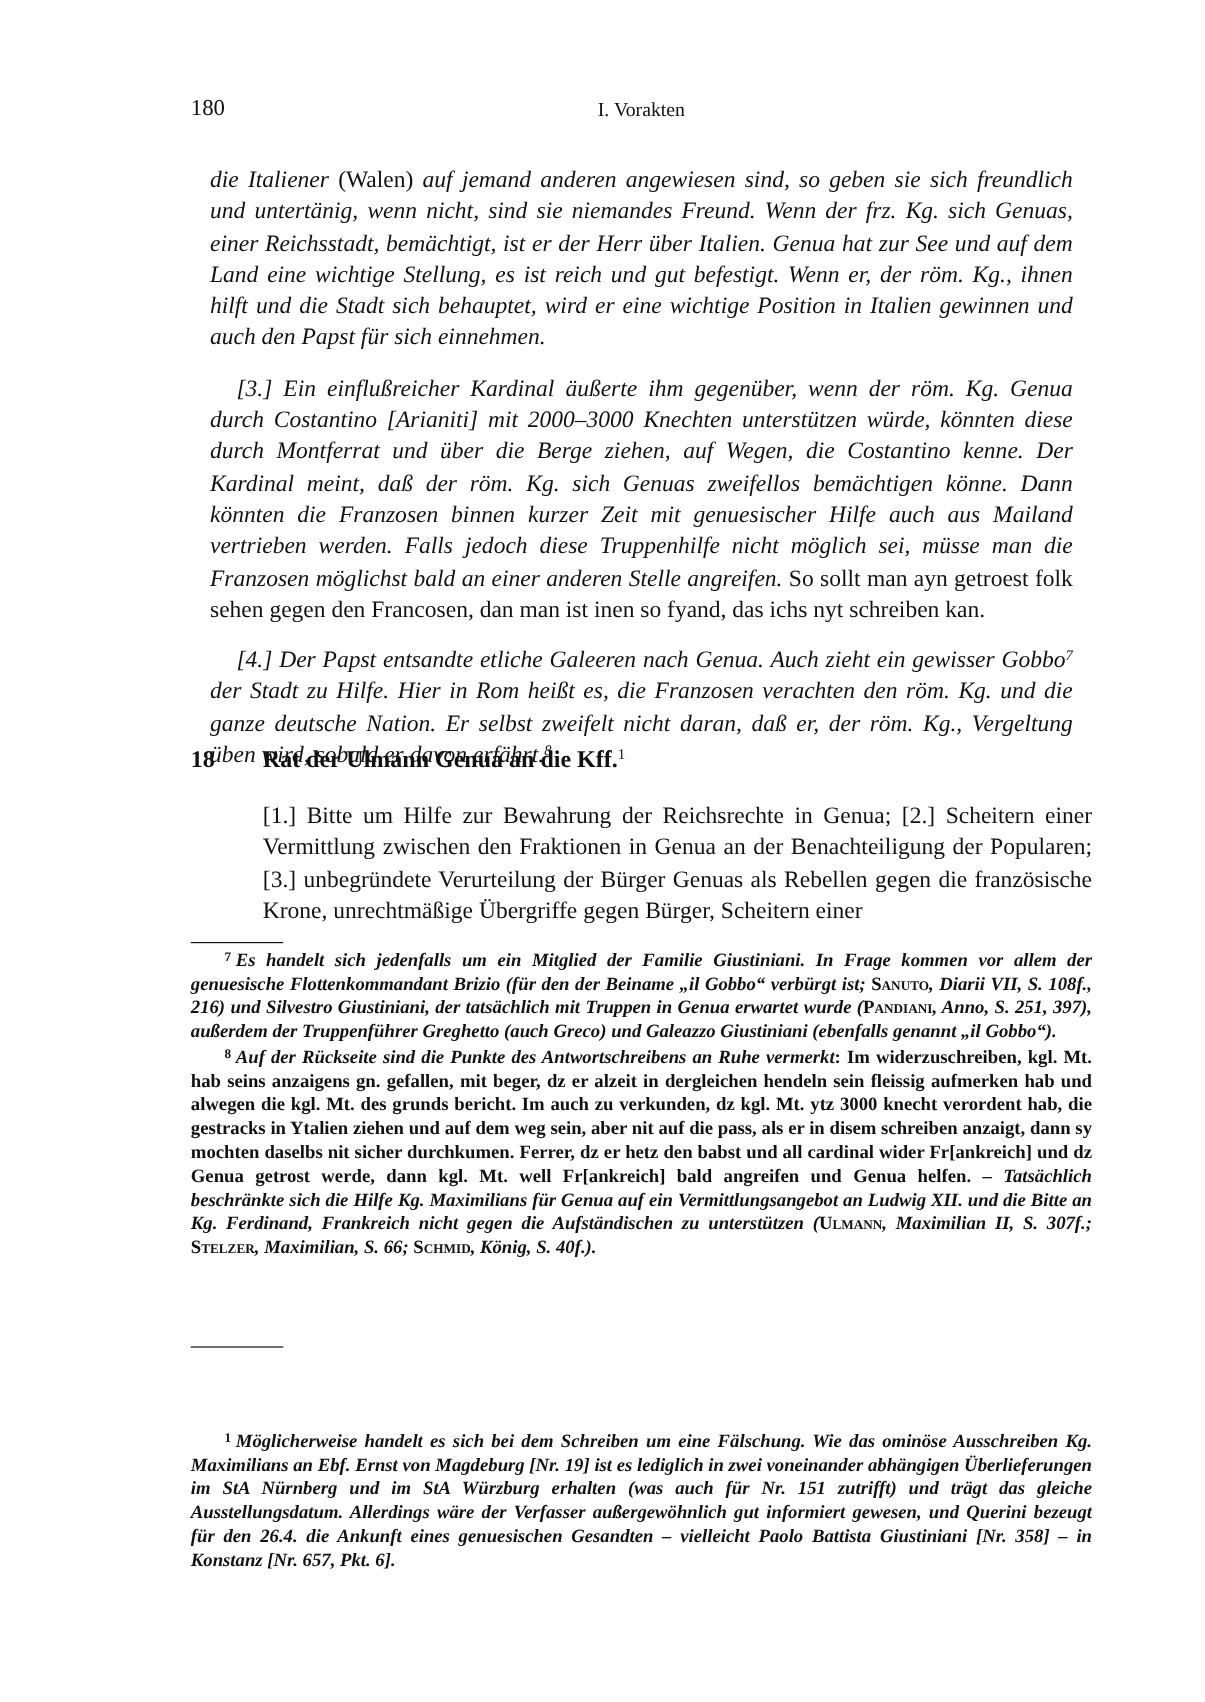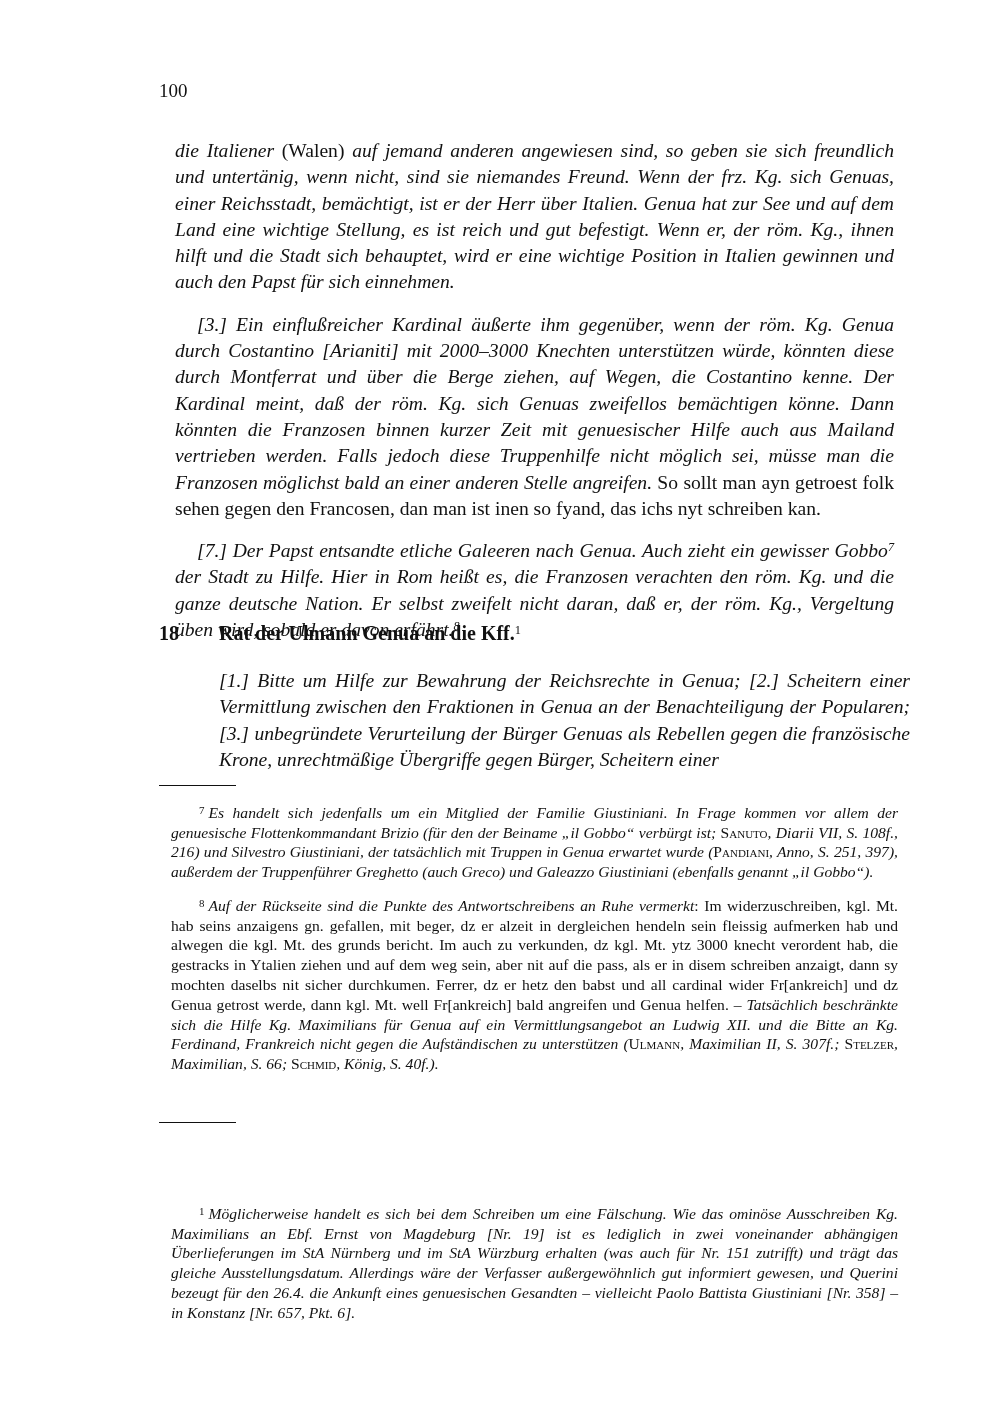--- a/index.html
+++ b/index.html
@@ -12,40 +12,41 @@
   .runhead .pno { position: absolute; left: 0; top: 0; }
   .runhead .rtitle { position: absolute; left: 0; width: 751px; text-align: center; top: 2px; font-size: 16.5px; }
   .main { position: absolute; top: 122px; left: 0; width: 751px; font-size: 19.6px; line-height: 26.3px; text-align: justify; }
   .main p { margin: 16px; }
   .main p.ind { text-indent: 22px; }
   .it { font-style: italic; }
   sup { font-size: 0.62em; line-height: 0; vertical-align: 0.5em; }
   .head38 { position: absolute; top: 622px; left: 0; width: 751px; font-size: 20px; font-weight: bold; }
   .head38 .num { position: absolute; left: 0; }
   .head38 .ttl { position: absolute; left: 60px; }
-  .regest { position: absolute; top: 668px; left: 60px; width: 691px; font-size: 19.6px; line-height: 26.3px; text-align: justify; font-style: italic; }
+  .regest { position: absolute; top: 668px; left: 60px; width: 691px; font-size: 19.6px; line-height: 26.3px; text-align: justify; }
   .rule { position: absolute; left: 0; width: 77px; height: 0; border-top: 1px solid #111; }
   .fn { position: absolute; left: 0; width: 751px; font-size: 15.6px; line-height: 19.8px; text-align: justify; }
-  .fn p { margin: 12px; text-indent: 28px; }
+  .fn p { margin: 0; text-indent: 28px; font-weight: bold; }
   .fn .fnum { font-size: 0.7em; vertical-align: 0.35em; margin-right: 4px; font-style: normal; }
   .sc { font-variant: small-caps; font-style: normal; }
 </style>
 </head>
 <body>
 
 <div class="page">
 
   <div class="runhead">
-    <span class="pno">100</span>
+    <span class="pno">180</span>
+    <span class="rtitle">I. Vorakten</span>
   </div>
 
   <div class="main">
     <p><span class="it">die Italiener</span><span> (Walen) </span><span class="it">auf jemand anderen angewiesen sind, so geben sie sich freundlich und untertänig, wenn nicht, sind sie niemandes Freund. Wenn der frz. Kg. sich Genuas, einer Reichsstadt, bemächtigt, ist er der Herr über Italien. Genua hat zur See und auf dem Land eine wichtige Stellung, es ist reich und gut befestigt. Wenn er, der röm. Kg., ihnen hilft und die Stadt sich behauptet, wird er eine wichtige Position in Italien gewinnen und auch den Papst für sich einnehmen.</span></p>
     <p class="ind"><span class="it">[3.] Ein einflußreicher Kardinal äußerte ihm gegenüber, wenn der röm. Kg. Genua durch Costantino [Arianiti] mit 2000–3000 Knechten unterstützen würde, könnten diese durch Montferrat und über die Berge ziehen, auf Wegen, die Costantino kenne. Der Kardinal meint, daß der röm. Kg. sich Genuas zweifellos bemächtigen könne. Dann könnten die Franzosen binnen kurzer Zeit mit genuesischer Hilfe auch aus Mailand vertrieben werden. Falls jedoch diese Truppenhilfe nicht möglich sei, müsse man die Franzosen möglichst bald an einer anderen Stelle angreifen.</span><span> So sollt man ayn getroest folk sehen gegen den Francosen, dan man ist inen so fyand, das ichs nyt schreiben kan.</span></p>
-    <p class="ind it"><span>[7.] Der Papst entsandte etliche Galeeren nach Genua. Auch zieht ein gewisser Gobbo</span><sup>7</sup><span> der Stadt zu Hilfe. Hier in Rom heißt es, die Franzosen verachten den röm. Kg. und die ganze deutsche Nation. Er selbst zweifelt nicht daran, daß er, der röm. Kg., Vergeltung üben wird, sobald er davon erfährt.</span><sup>8</sup></p>
+    <p class="ind it"><span>[4.] Der Papst entsandte etliche Galeeren nach Genua. Auch zieht ein gewisser Gobbo</span><sup>7</sup><span> der Stadt zu Hilfe. Hier in Rom heißt es, die Franzosen verachten den röm. Kg. und die ganze deutsche Nation. Er selbst zweifelt nicht daran, daß er, der röm. Kg., Vergeltung üben wird, sobald er davon erfährt.</span><sup>8</sup></p>
   </div>
 
   <div class="head38">
     <span class="num">18</span>
     <span class="ttl"><span>Rat der Ulmann Genua an die Kff.</span><sup style="font-weight:normal">1</sup></span>
   </div>
 
   <div class="regest">[1.] Bitte um Hilfe zur Bewahrung der Reichsrechte in Genua; [2.] Scheitern einer Vermittlung zwischen den Fraktionen in Genua an der Benachteiligung der Popularen; [3.] unbegründete Verurteilung der Bürger Genuas als Rebellen gegen die französische Krone, unrechtmäßige Übergriffe gegen Bürger, Scheitern einer</div>
 
   <div class="rule" style="top:785px"></div>

